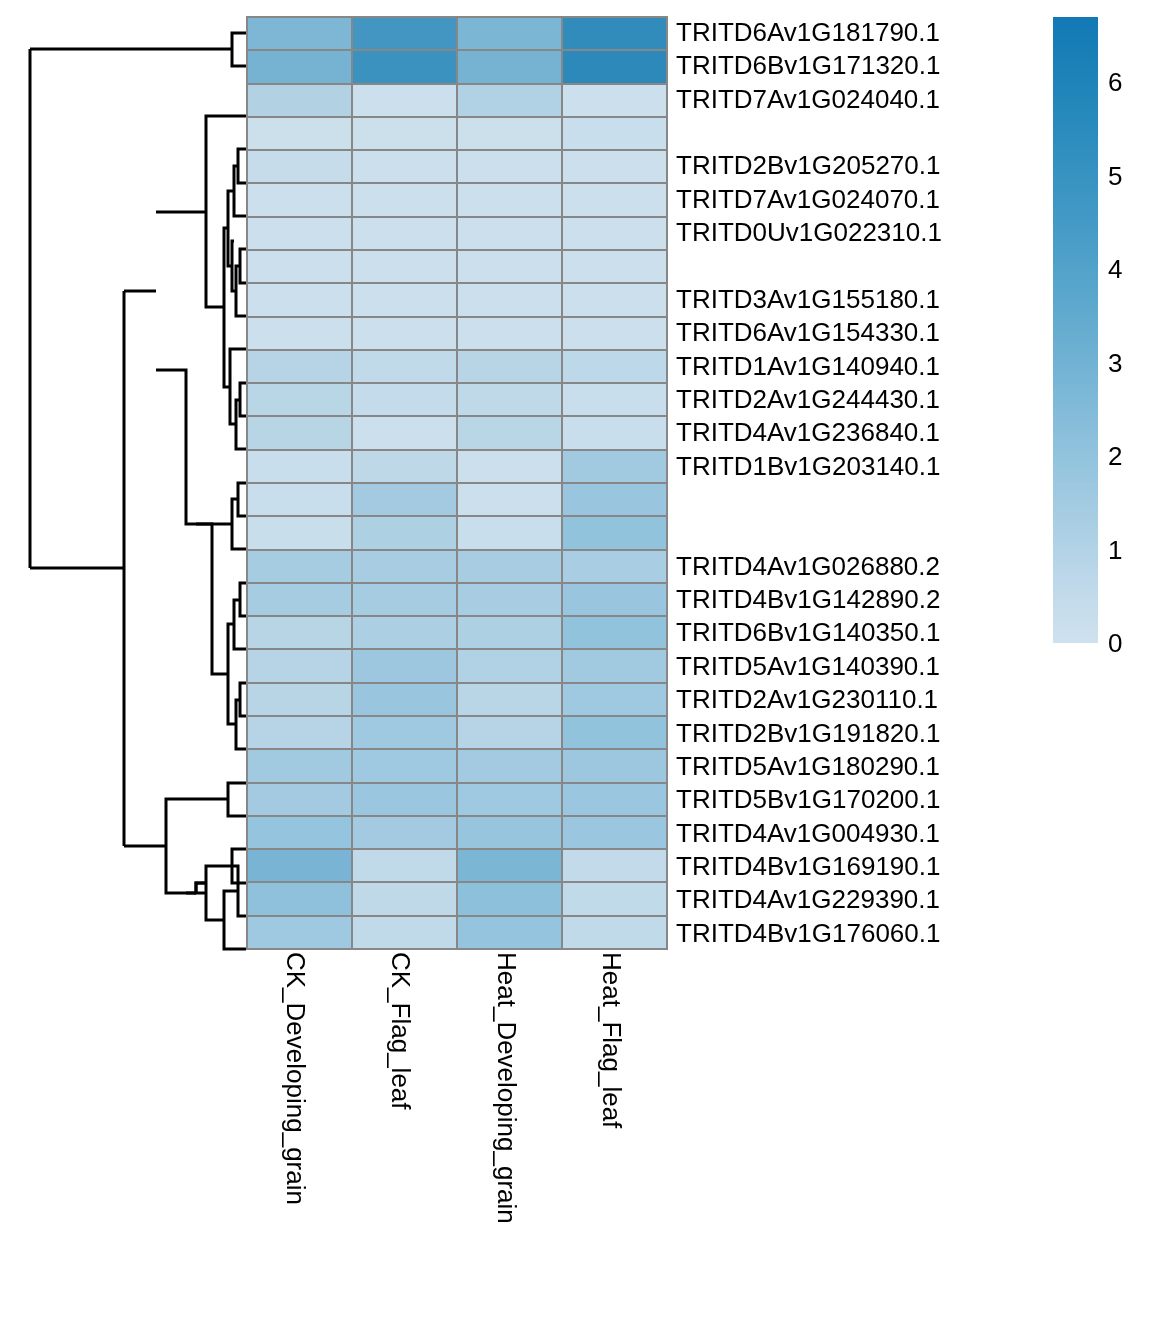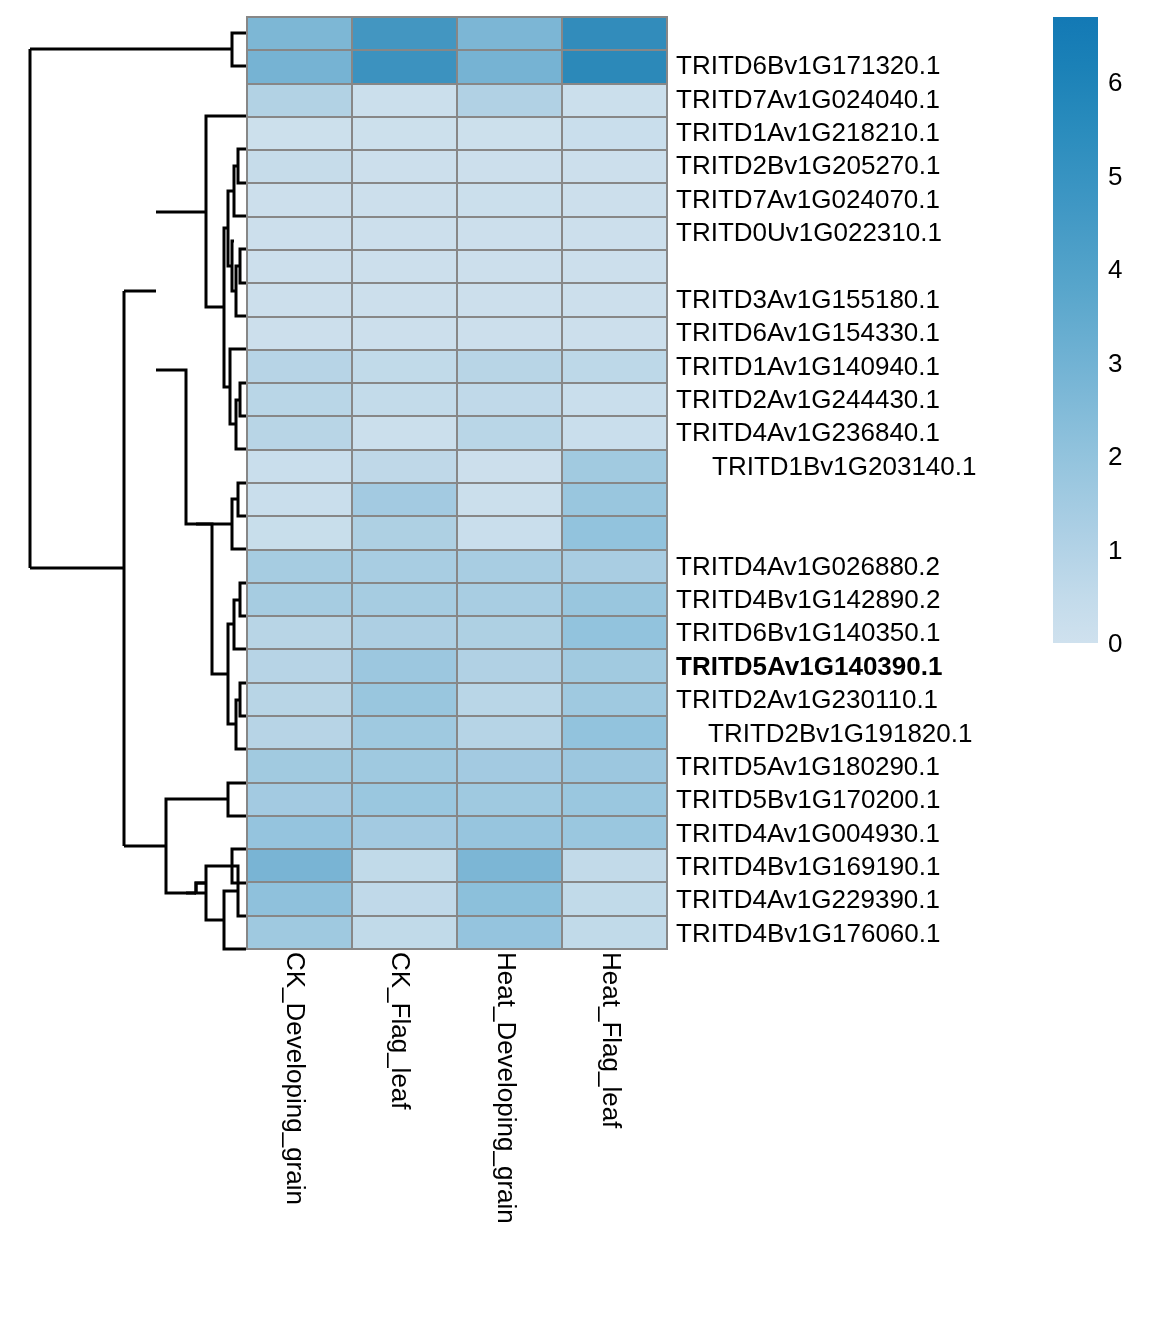--- a/index.html
+++ b/index.html
@@ -210,38 +210,38 @@
       <div class="cell" style="background: rgb(192, 217, 233);"></div>
       <div class="cell" style="background: rgb(140, 192, 219);"></div>
       <div class="cell" style="background: rgb(193, 218, 233);"></div>
       <div class="cell" style="background: rgb(159, 201, 224);"></div>
       <div class="cell" style="background: rgb(193, 218, 233);"></div>
       <div class="cell" style="background: rgb(149, 196, 222);"></div>
       <div class="cell" style="background: rgb(193, 218, 233);"></div>
     </div>
 
   <div id="rowlabels">
+      <div class="rowlabel" style="top: 0px;">TRITD6Av1G181790.1</div>
       <div class="rowlabel" style="top: 33.3571px;">TRITD6Bv1G171320.1</div>
       <div class="rowlabel" style="top: 66.7143px;">TRITD7Av1G024040.1</div>
-      <div class="rowlabel" style="top: 100.071px;">TRITD1Av1G218210.1</div>
       <div class="rowlabel" style="top: 133.429px;">TRITD2Bv1G205270.1</div>
       <div class="rowlabel" style="top: 166.786px;">TRITD7Av1G024070.1</div>
       <div class="rowlabel" style="top: 200.143px;">TRITD0Uv1G022310.1</div>
       <div class="rowlabel" style="top: 266.857px;">TRITD3Av1G155180.1</div>
       <div class="rowlabel" style="top: 300.214px;">TRITD6Av1G154330.1</div>
       <div class="rowlabel" style="top: 333.571px;">TRITD1Av1G140940.1</div>
       <div class="rowlabel" style="top: 366.929px;">TRITD2Av1G244430.1</div>
       <div class="rowlabel" style="top: 400.286px;">TRITD4Av1G236840.1</div>
-      <div class="rowlabel" style="top: 433.643px; margin-left: 36px;">TRITD1Bv1G203140.1</div>
+      <div class="rowlabel" style="top: 433.643px;">TRITD1Bv1G203140.1</div>
       <div class="rowlabel" style="top: 533.714px;">TRITD4Av1G026880.2</div>
       <div class="rowlabel" style="top: 567.071px;">TRITD4Bv1G142890.2</div>
       <div class="rowlabel" style="top: 600.429px;">TRITD6Bv1G140350.1</div>
-      <div class="rowlabel" style="top: 633.786px; font-weight: bold;">TRITD5Av1G140390.1</div>
+      <div class="rowlabel" style="top: 633.786px;">TRITD5Av1G140390.1</div>
       <div class="rowlabel" style="top: 667.143px;">TRITD2Av1G230110.1</div>
-      <div class="rowlabel" style="top: 700.5px; margin-left: 32px;">TRITD2Bv1G191820.1</div>
+      <div class="rowlabel" style="top: 700.5px;">TRITD2Bv1G191820.1</div>
       <div class="rowlabel" style="top: 733.857px;">TRITD5Av1G180290.1</div>
       <div class="rowlabel" style="top: 767.214px;">TRITD5Bv1G170200.1</div>
       <div class="rowlabel" style="top: 800.571px;">TRITD4Av1G004930.1</div>
       <div class="rowlabel" style="top: 833.929px;">TRITD4Bv1G169190.1</div>
       <div class="rowlabel" style="top: 867.286px;">TRITD4Av1G229390.1</div>
       <div class="rowlabel" style="top: 900.643px;">TRITD4Bv1G176060.1</div>
     </div>
 
   <div id="collabels">
       <div class="collabel" style="left: 64.75px;">CK_Developing_grain</div>

